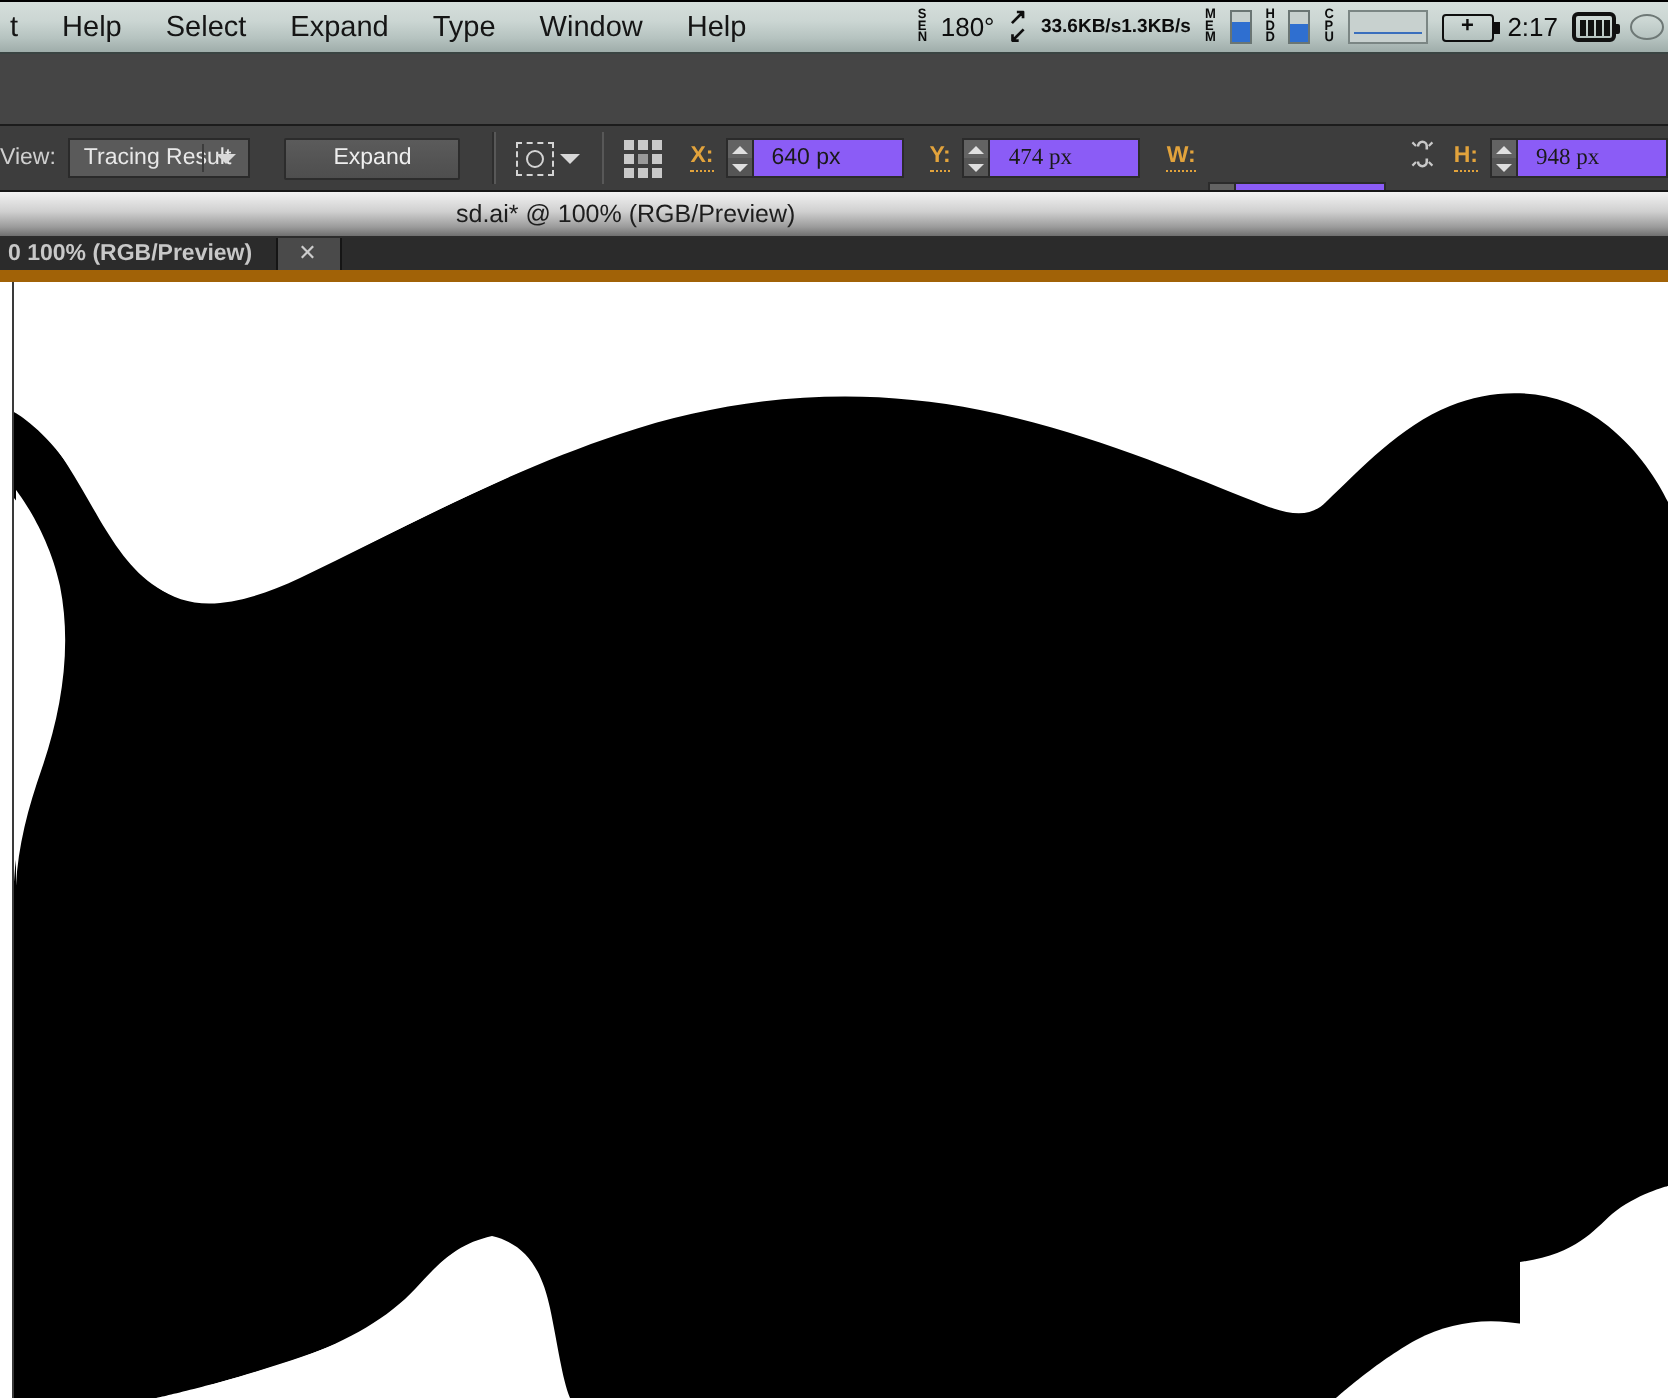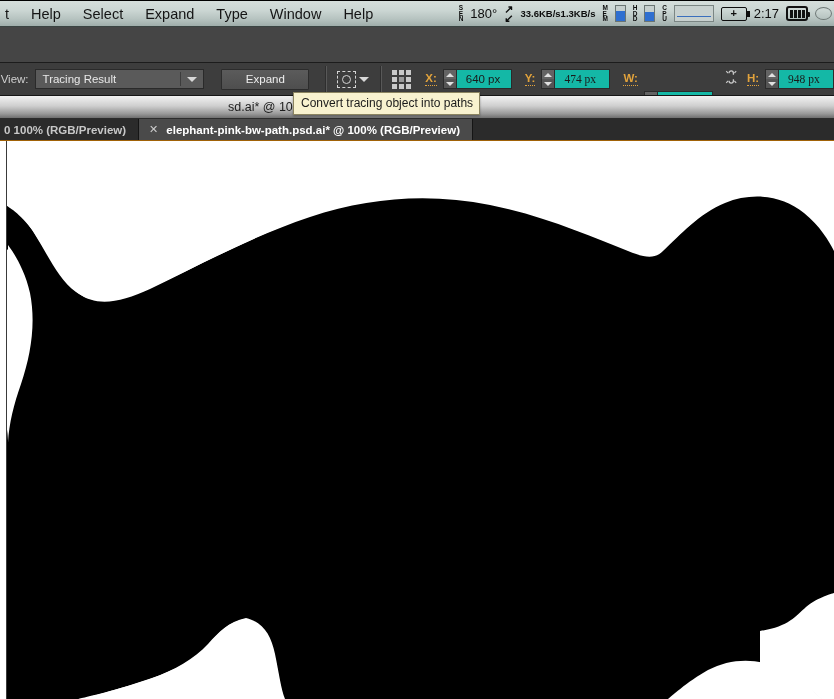--- a/index.html
+++ b/index.html
@@ -272,29 +272,29 @@
   .spinner i {
     display: block;
     width: 0; height: 0;
     border-left: 4px solid transparent;
     border-right: 4px solid transparent;
   }
   .spinner i.up { border-bottom: 4px solid #e0e0e0; }
   .spinner i.dn { border-top: 4px solid #e0e0e0; }
   .numbox {
     height: 20px;
-    background: #14b8a6;
+    background: #8b5cf6;
     border: 1px solid #2b2b2b;
     box-sizing: border-box;
     color: #1a1a1a;
     font-size: 11.5px;
     display: flex;
     align-items: center;
     padding-left: 9px;
-    width: 56px;
+    width: 76px;
   }
   .refgrid {
     display: grid;
     grid-template-columns: repeat(3, 5px);
     grid-template-rows: repeat(3, 5px);
     gap: 2px;
   }
   .refgrid span { background: #c9c9c9; display: block; }
   .refgrid span.c { background: #9a9a9a; }
   .dashbox {
@@ -343,21 +343,21 @@
     white-space: nowrap;
     box-shadow: 0 1px 2px rgba(0,0,0,0.35);
     z-index: 40;
   }
 
   .tabbar {
     position: absolute;
     left: 0; top: 119px;
     width: 834px; height: 22px;
     background: #2b2b2b;
-    border-bottom: 1px solid #a16207;
+    border-bottom: 6px solid #a16207;
     box-sizing: border-box;
     display: flex;
     align-items: stretch;
     overflow: hidden;
   }
   .tab {
     display: flex;
     align-items: center;
     gap: 8px;
     padding: 0 12px 0 10px;
@@ -549,29 +549,27 @@
           <i class="dn"></i>
         </span>
       <span class="numbox">948 px</span>
     </div>
   </div>
 
   <div class="titlebar">
     <span class="titlebar-text">sd.ai* @ 100% (RGB/Preview)</span>
   </div>
 
-  <div class="tooltip">Convert tracing object into paths</div>
 
   <div class="tabbar">
     <div class="tab inactive">
       <span>0 100% (RGB/Preview)</span>
     </div>
     <div class="tab active">
       <span class="closex">✕</span>
-      <span>elephant-pink-bw-path.psd.ai* @ 100% (RGB/Preview)</span>
     </div>
   </div>
 
   <div class="canvas">
     <div class="artboard-line"></div>
     <svg width="834" height="558" viewBox="0 0 834 558">
 
       <path fill="#000000" d="
         M 7 65
         C 7 65, 20 72, 33 90

